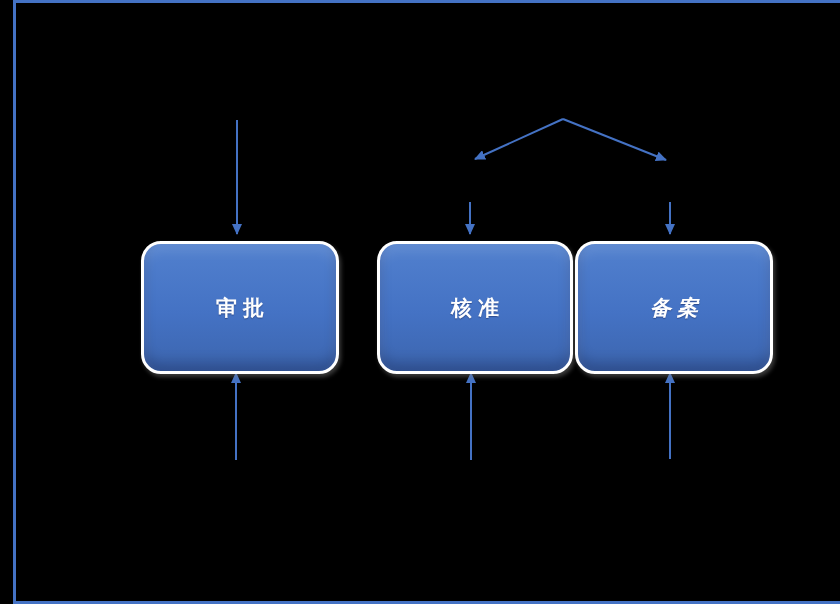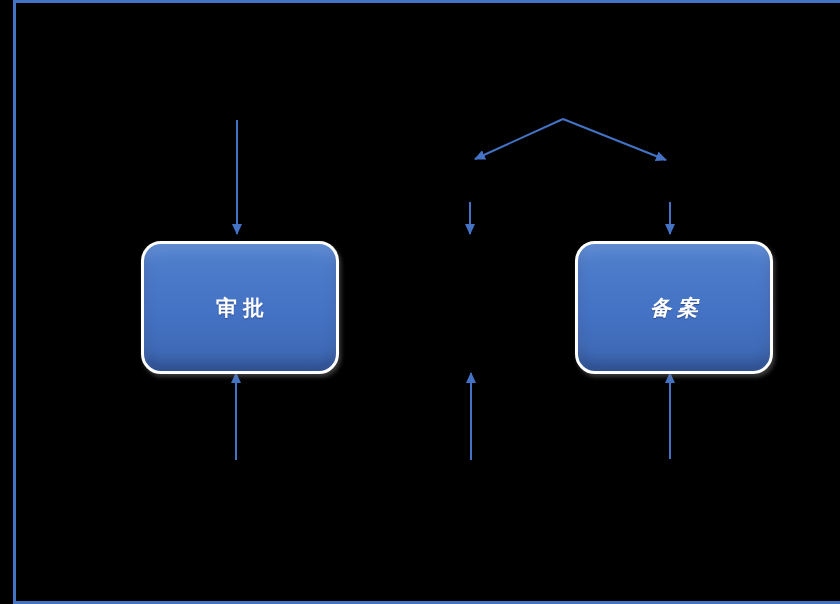--- a/index.html
+++ b/index.html
@@ -70,18 +70,21 @@
         <line x1="223" y1="460" x2="223" y2="373" stroke="#4472C4" stroke-width="2" marker-end="url(#arrowhead)"></line>
         <line x1="458" y1="460" x2="458" y2="373" stroke="#4472C4" stroke-width="2" marker-end="url(#arrowhead)"></line>
         <line x1="657" y1="459" x2="657" y2="373" stroke="#4472C4" stroke-width="2" marker-end="url(#arrowhead)"></line>
       </g>
   </svg>
 
   <div class="node" id="node-0" style="left: 125px; top: 238px; width: 198px; height: 133px;">
     <span class="node-label">审批</span>
   </div>
 
+  <div class="node" id="node-1" style="left: 361px; top: 238px; width: 196px; height: 133px;">
+    <span class="node-label">核准</span>
+  </div>
 
   <div class="node" id="node-2" style="left: 559px; top: 238px; width: 198px; height: 133px; font-style: italic;">
     <span class="node-label">备案</span>
   </div>
 
 </div>
 
 </body></html>

